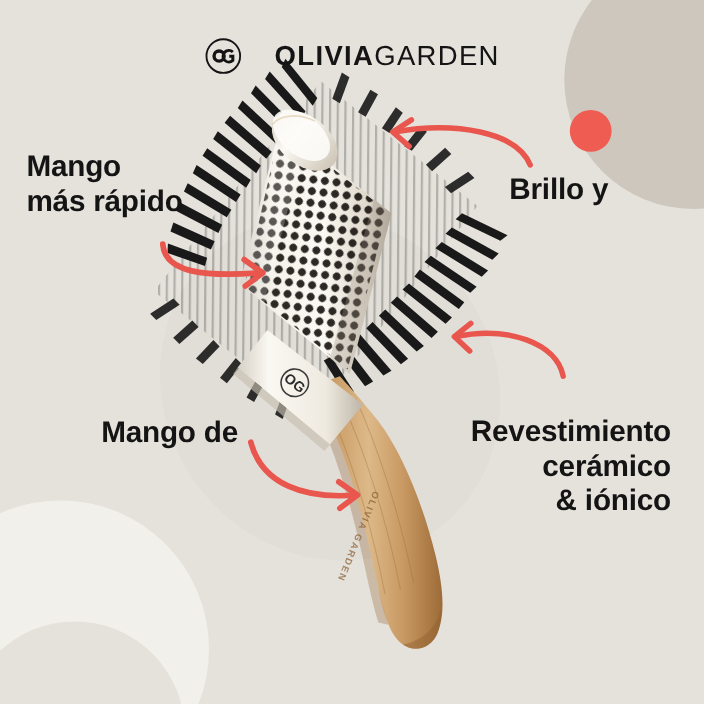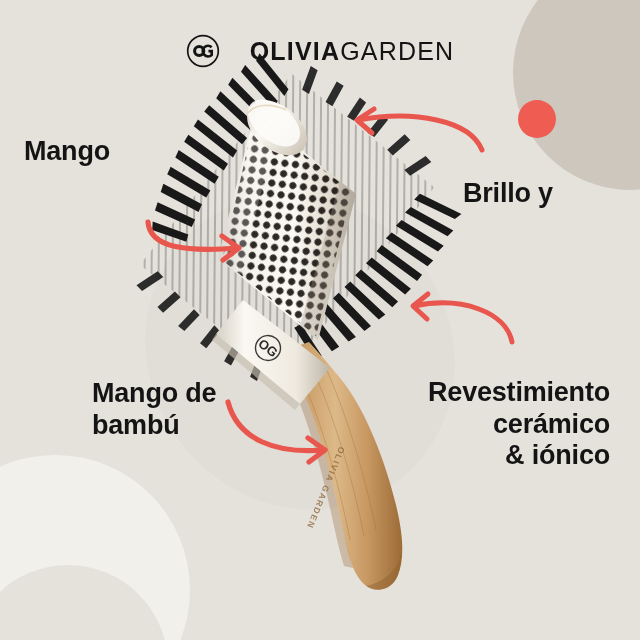--- a/index.html
+++ b/index.html
@@ -95,21 +95,21 @@
   
   .label {
     position: absolute;
     color: #141414;
     font-size: 27px;
     font-weight: 700;
     line-height: 1.17;
     letter-spacing: -0.2px;
   }
   #label-secado   { left: 24px;  top: 136px; }
-  #label-brillo   { left: 463px; top: 178px; }
+  #label-brillo   { left: 463px; top: 157px; }
   #label-mango    { left: 92px;  top: 378px; }
   #label-revest   { left: 386px; top: 357px; text-align: right; width: 224px; margin-top: 20px; }
 
   
   .arrow { position: absolute; }
 
   
   .brush {
     position: absolute;
     left: 0;
@@ -305,29 +305,29 @@
       <circle cx="15.5" cy="20" r="5.4" fill="none" stroke="#141414" stroke-width="3.6"></circle>
       <path d="M30.2,15.6 A6.2,6.2 0 1 0 30.2,24.6 L30.2,20.2 L26.4,20.2" fill="none" stroke="#141414" stroke-width="3.2" stroke-linecap="butt"></path>
     </svg>
     <div class="logo-word">
       <span class="b">OLIVIA</span><span class="l">GARDEN</span>
     </div>
   </div>
 
   <div class="label" id="label-secado">
     <div>Mango</div>
+    <div>más rápido</div>
   </div>
 
   <div class="label" id="label-brillo">
     <div>Brillo y</div>
   </div>
 
   <div class="label" id="label-mango">
     <div>Mango de</div>
-    <div>bambú</div>
   </div>
 
   <div class="label" id="label-revest">
     <div>Revestimiento</div>
     <div>cerámico</div>
     <div>&amp; iónico</div>
   </div>
 
   <svg class="arrow" style="left:138px; top:208px; width:120px; height:62px;" viewBox="0 0 120 62">
     <path d="M10,14 C12,40 48,44 100,40" fill="none" stroke="#E8564D" stroke-width="5.2" stroke-linecap="round"></path>

